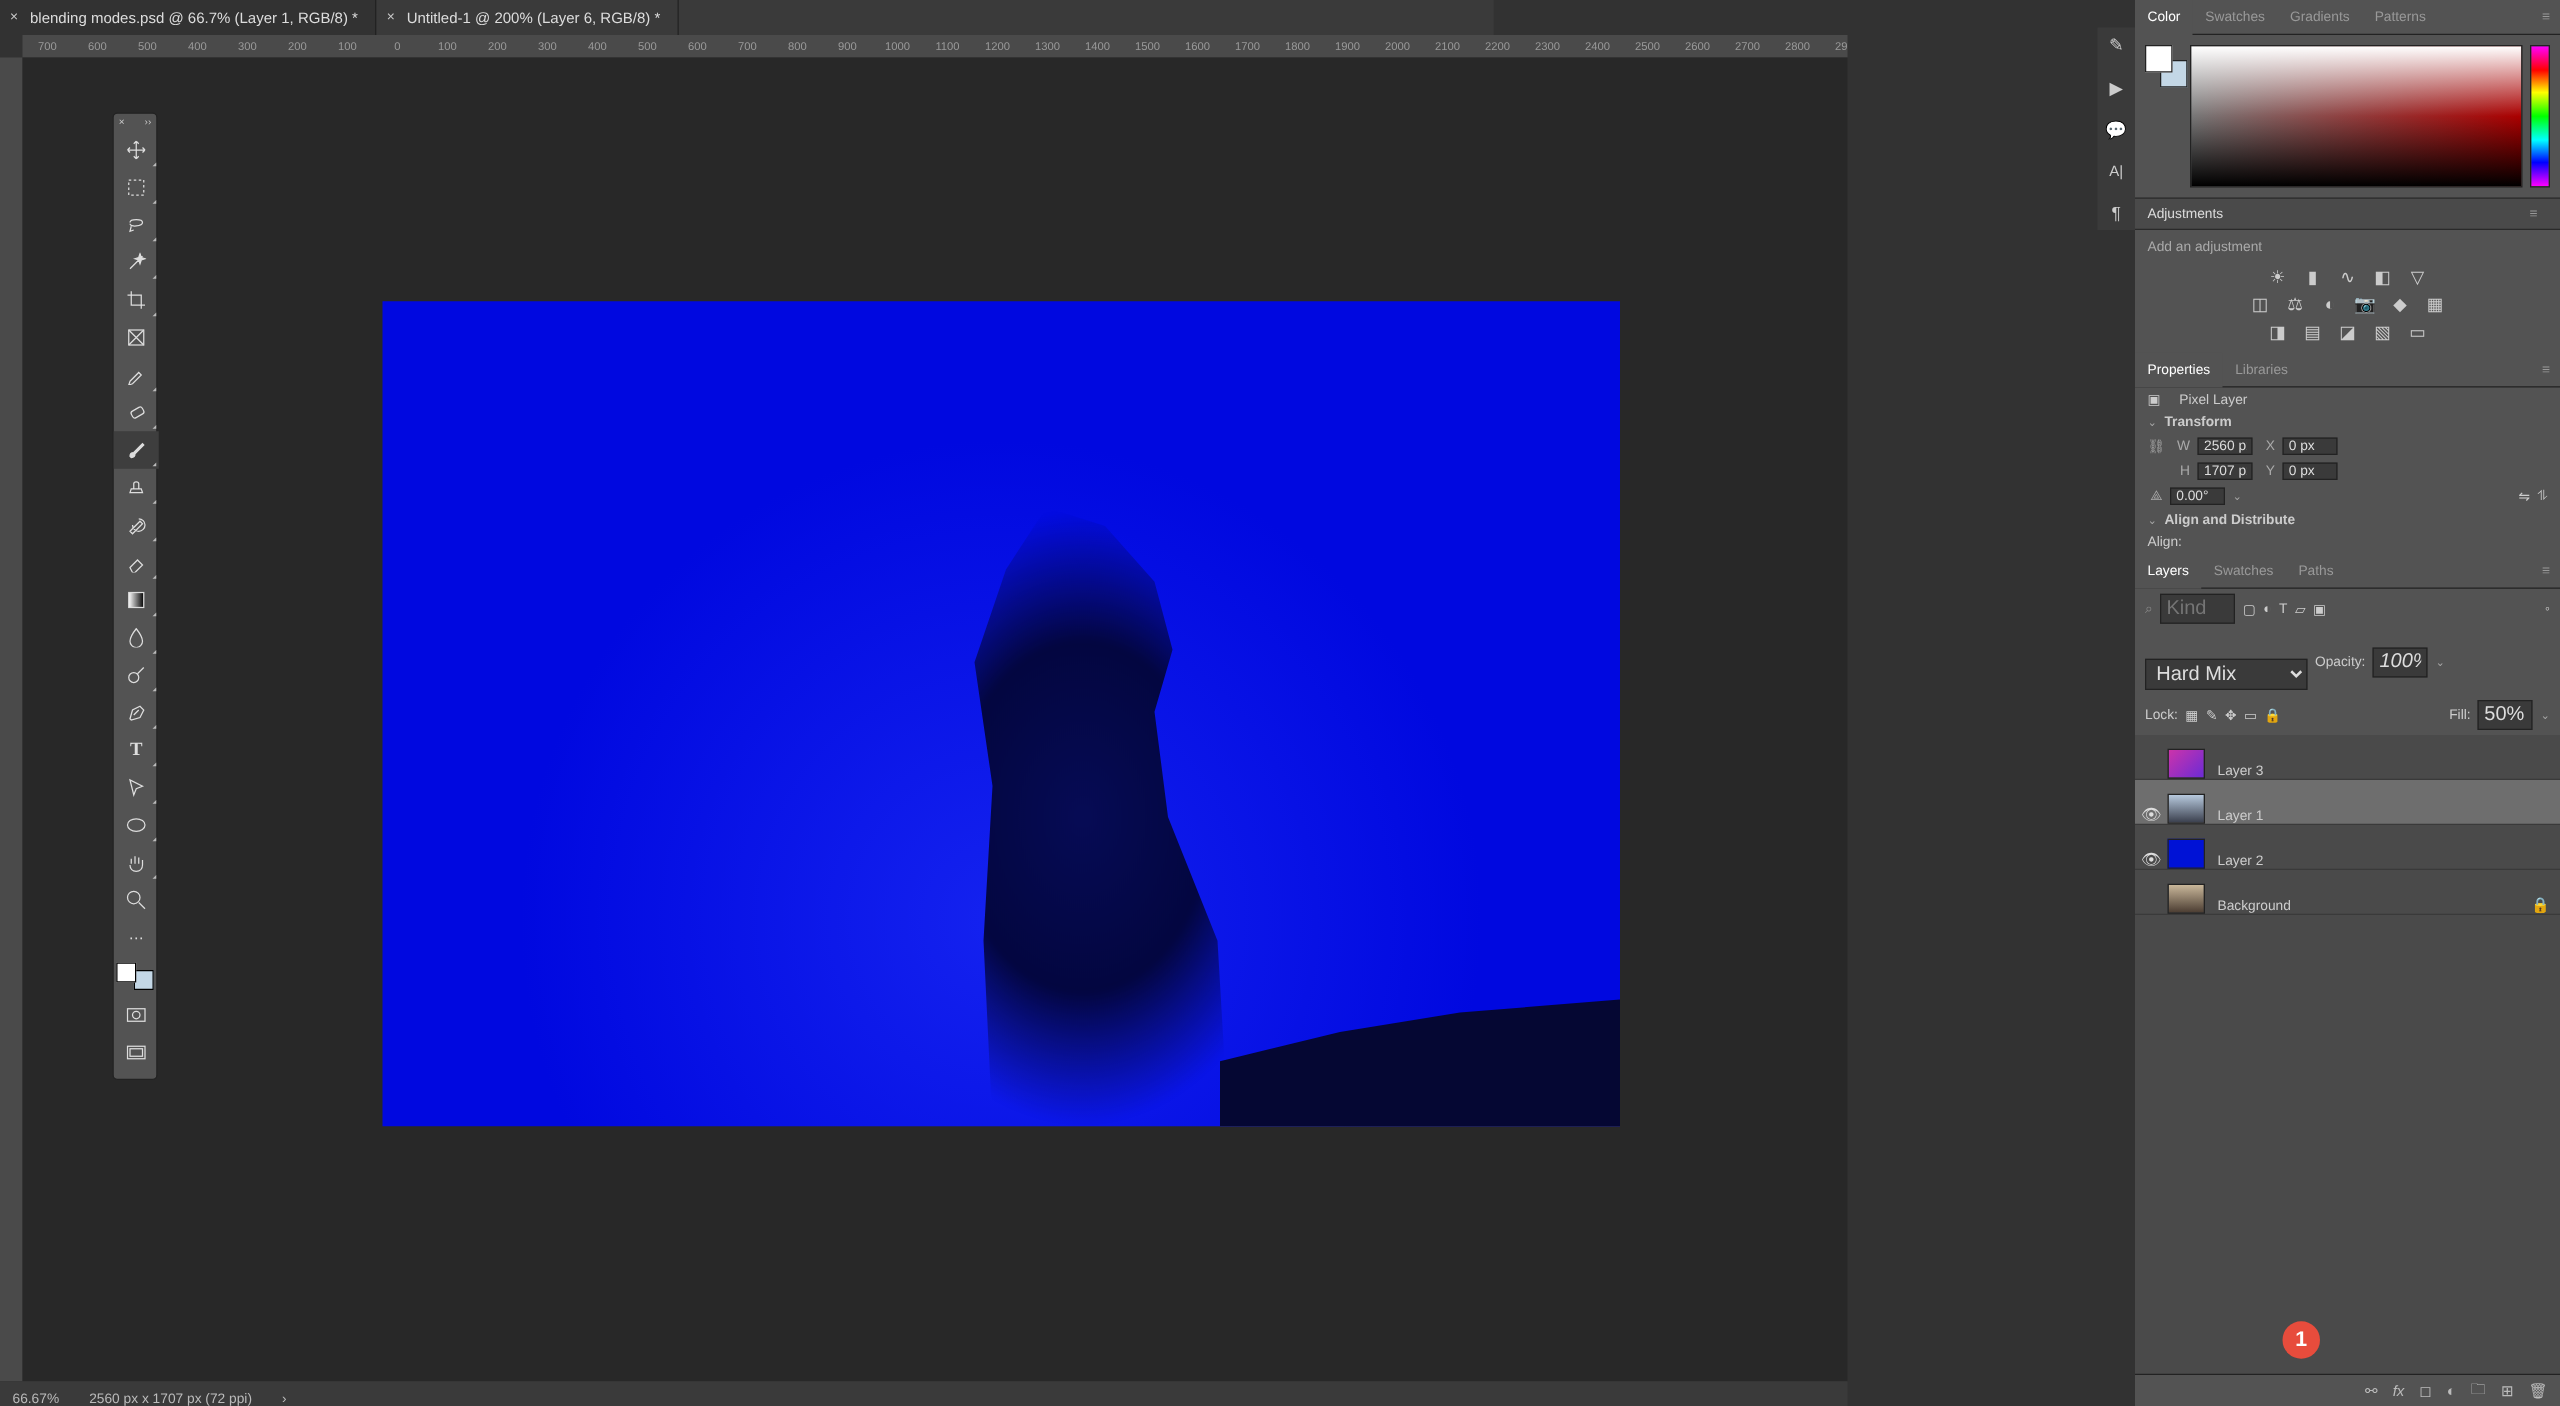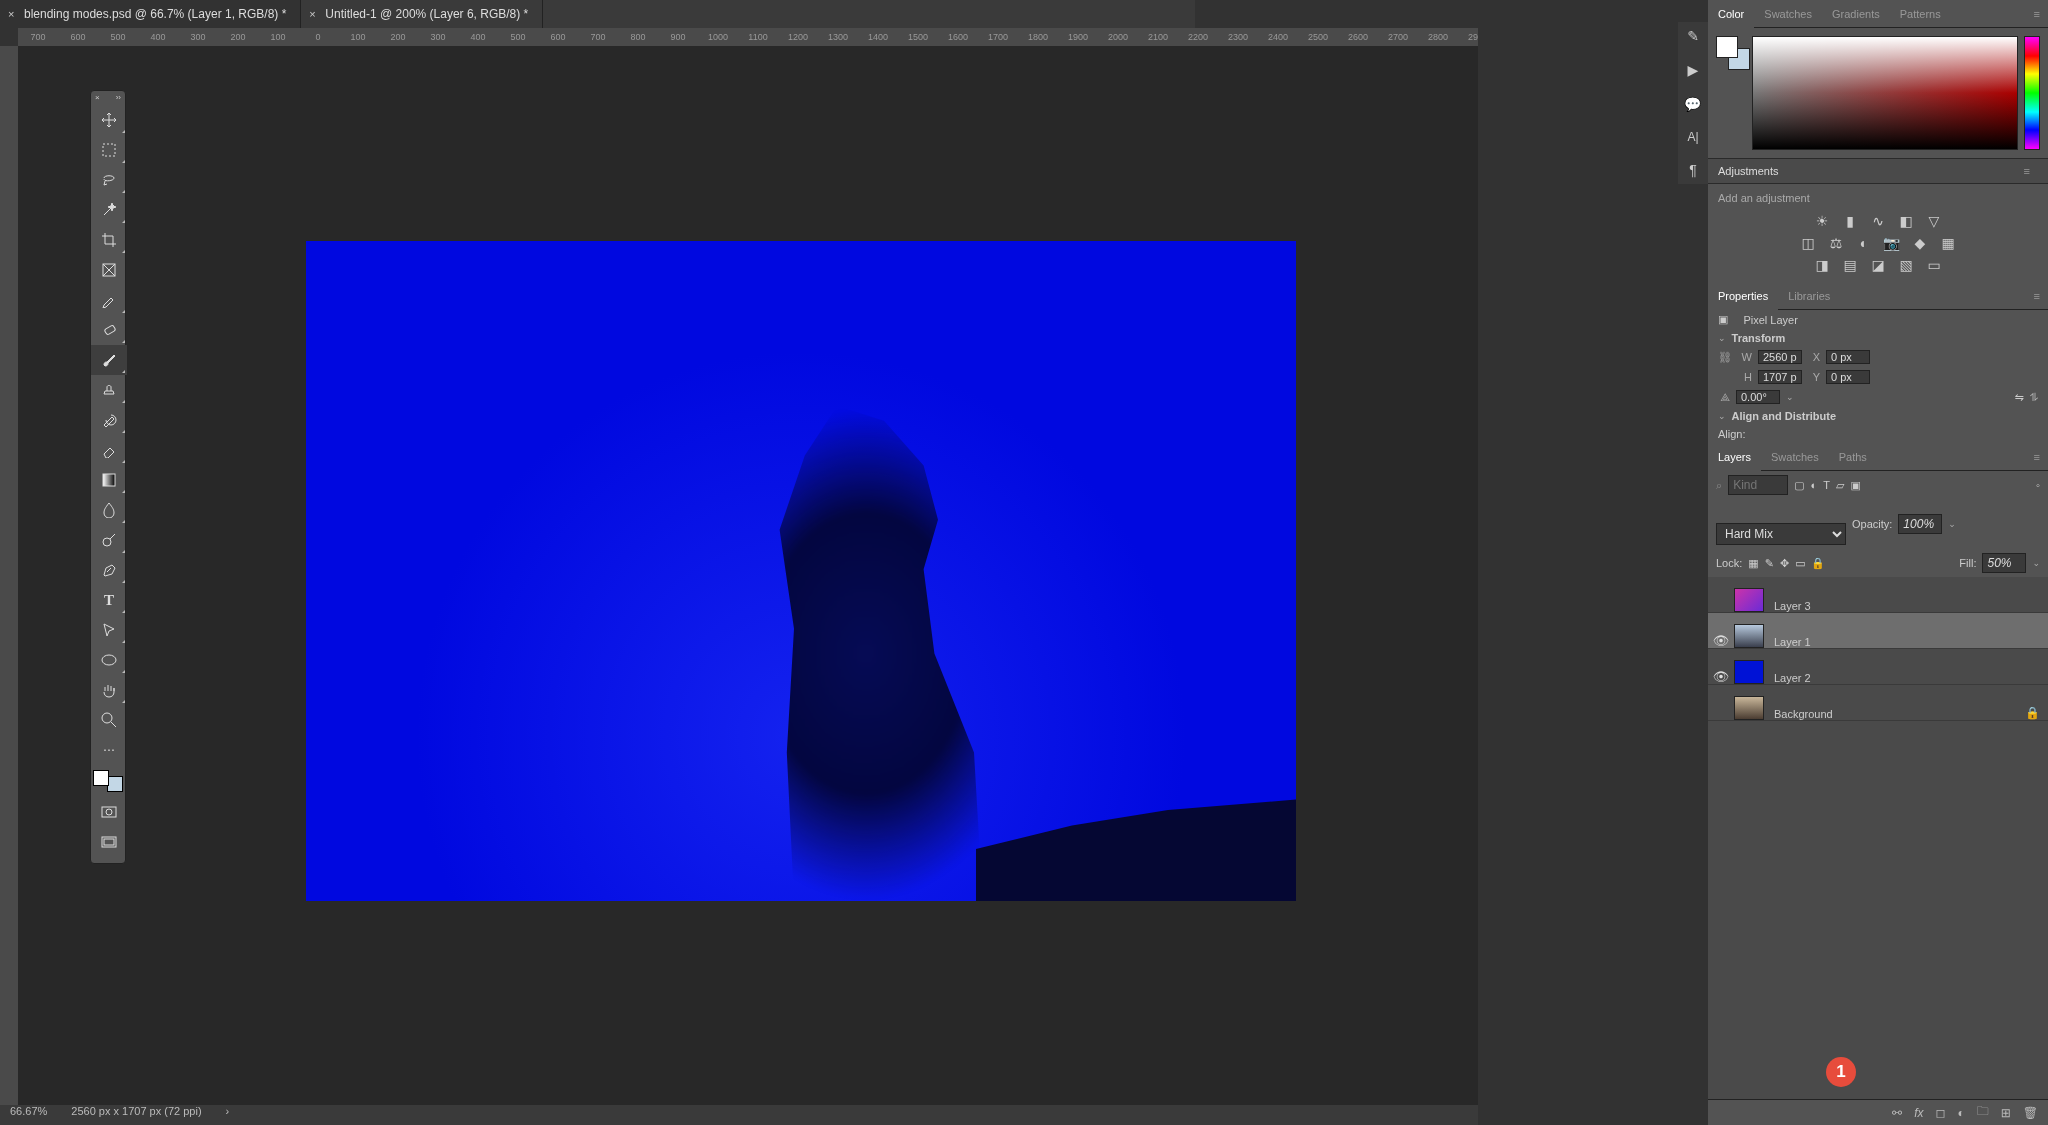--- a/index.html
+++ b/index.html
@@ -29,21 +29,21 @@
 .sw-bg { position: absolute; right: 2px; bottom: 2px; width: 16px; height: 16px; background: #c3d7e6; border: 1px solid #000; }
 
 
 .canvas-area { position: absolute; top: 46px; left: 18px; right: 570px; bottom: 20px; overflow: hidden; background: #282828; }
 .artboard { position: absolute; left: 288px; top: 195px; width: 990px; height: 660px; background: #0008e0; }
 .artboard .silhouette { position: absolute; left: 380px; top: 165px; width: 360px; height: 495px; background: radial-gradient(ellipse at center, #060b55 0%, #030640 40%, transparent 70%); filter: blur(2px); clip-path: polygon(42% 0%, 55% 3%, 66% 12%, 70% 23%, 66% 33%, 69% 50%, 80% 70%, 82% 95%, 80% 100%, 30% 100%, 28% 70%, 30% 45%, 26% 25%, 33% 10%); }
 .artboard .hill { position:absolute; right:0; bottom:0; width:320px; height:130px; background:#050733; clip-path: polygon(0 60%, 30% 42%, 60% 30%, 100% 22%, 100% 100%, 0 100%);}
 .artboard .glow { position:absolute; inset:0; background: radial-gradient(ellipse at 50% 75%, rgba(40,60,255,0.5) 0%, transparent 55%);}
 
 
-.statusbar { position: absolute; bottom: 0; left: 0; right: 570px; height: 20px; background: #3a3a3a; display: flex; align-items: flex-start; padding: 0 10px; font-size: 11px; color: #bbb; gap: 24px; }
+.statusbar { position: absolute; bottom: 0; left: 0; right: 570px; height: 20px; background: #3a3a3a; display: flex; align-items: flex-end; padding: 0 10px; font-size: 11px; color: #bbb; gap: 24px; }
 
 
 .rcol { position: absolute; top: 0; right: 0; bottom: 0; width: 340px; background: #535353; display: flex; flex-direction: column; font-size: 11px; }
 .mini-tools { position: absolute; top: 22px; right: 340px; width: 30px; background: #3a3a3a; padding: 6px 0; display: flex; flex-direction: column; gap: 18px; align-items: center; }
 .mini-tools span { color: #ccc; font-size: 14px; }
 
 .panel-tabs { display: flex; align-items: center; height: 28px; border-bottom: 1px solid #222; }
 .panel-tab { padding: 0 10px; line-height: 28px; color: #999; cursor: default; }
 .panel-tab.active { color: #fff; background: #535353; }
 .panel-menu { margin-left: auto; padding: 0 8px; color: #999; }
@@ -63,21 +63,21 @@
 .adj-row span { width: 16px; height: 16px; color: #ccc; display:flex; align-items:center; justify-content:center; font-size:14px;}
 
 
 .prop-row { display: flex; align-items: center; gap: 6px; padding: 3px 10px; }
 .prop-row .lab { width: 12px; color: #aaa; text-align: right; }
 .prop-row input { width: 44px; background: #3a3a3a; border: 1px solid #222; color: #ddd; font-size: 11px; padding: 0 4px; }
 .chev { font-size: 9px; color: #aaa; cursor: default; }
 
 
 .layer-controls { display: flex; align-items: center; gap: 6px; padding: 4px 8px; flex-wrap: wrap;}
-.layer-controls select, .layer-controls input { background: #3a3a3a; border: 1px solid #222; color: #ddd; font-size: 12px; padding: 2px 4px; }
+.layer-controls select, .layer-controls input { background: #3a3a3a; border: 1px solid #222; color: #ddd; font-size: 16px; padding: 2px 4px; }
 .blend-sel { width: 130px; margin-top: 20px; }
 .layer-list { flex: 1; overflow: auto; background: #4a4a4a; }
 .layer { display: flex; align-items: flex-end; height: 36px; border-bottom: 1px solid #3a3a3a; padding-right: 8px;}
 .layer.sel { background: #6e6e6e; }
 .layer .vis { width: 26px; text-align: center; color: #ddd; font-size: 13px; }
 .layer .thumb { width: 30px; height: 24px; border: 1px solid #222; margin-right: 10px; }
 .layer .lock { margin-left: auto; color: #ccc; font-size: 12px;}
 .layer-footer { height: 26px; display: flex; align-items: center; justify-content: flex-end; gap: 12px; padding: 0 10px; border-top: 1px solid #222; color: #bbb; font-size: 12px;}
 
 .callout { position: absolute; right: 192px; bottom: 38px; width: 30px; height: 30px; border-radius: 50%; background: #e74c3c; color: #fff; font-weight: bold; font-size: 17px; display: flex; align-items: center; justify-content: center; }
@@ -429,21 +429,21 @@
   </div>
   <div class="layer-controls">
     <span>Lock:</span>
     <span>▦</span>
     <span>✎</span>
     <span>✥</span>
     <span>▭</span>
     <span>🔒</span>
     <span style="flex:1"></span>
     <span>Fill:</span>
-    <input style="width: 44px; font-style: italic;" value="50%">
+    <input style="width: 44px;" value="50%">
       <span class="chev">⌄</span>
   </div>
 
   <div class="layer-list" id="layer-list">
       <div class="layer">
         <div class="vis"></div>
         <div class="thumb" style="background:linear-gradient(135deg,#cc33aa,#6b2bd6)"></div>
         <div>Layer 3</div>
       </div>
       <div class="layer sel">

